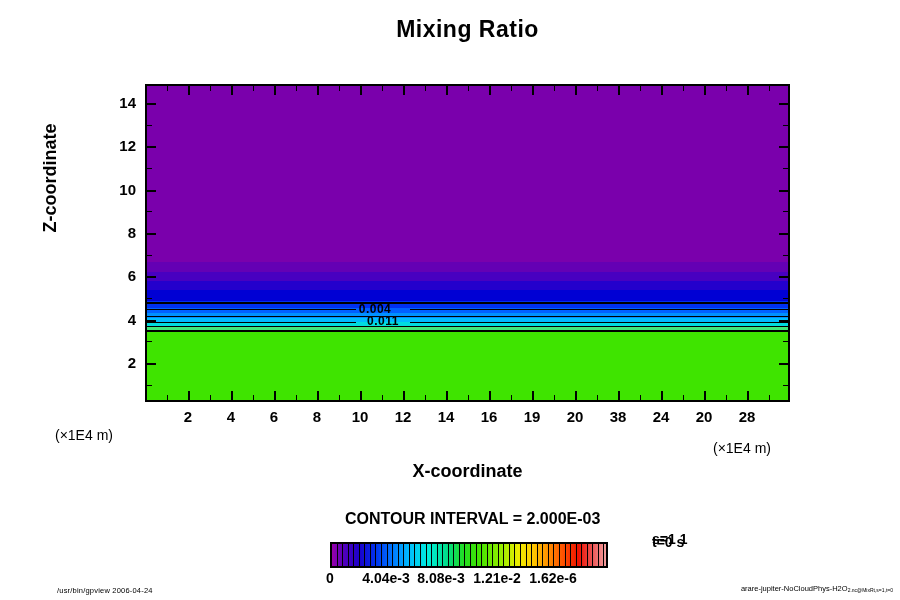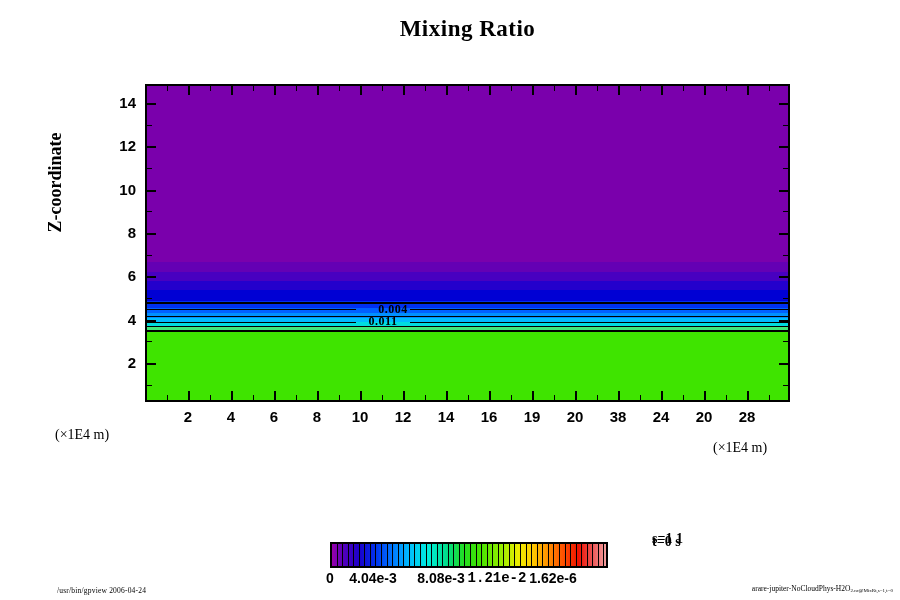--- a/index.html
+++ b/index.html
@@ -1,20 +1,20 @@
 <!DOCTYPE html>
 <html><head>
 <meta charset="utf-8">
 <style>
   html,body{margin:0;padding:0;background:#fff;}
   #canvas{
     position:relative;width:900px;height:600px;background:#ffffff;overflow:hidden;
     font-family:"Liberation Sans", sans-serif;color:#000;
   }
-  .abs{position:absolute;font-family:Liberation Serif, serif;}
+  .abs{position:absolute;}
   #title{top:16px;left:145px;width:645px;text-align:center;font-size:23px;font-weight:bold;letter-spacing:0.5px;}
   #plot{
     left:145px;top:84px;width:645px;height:318px;box-sizing:border-box;border:2px solid #000;
     background:linear-gradient(to bottom,
       #7a00ac 0px,#7a00ac 176px,
       #6400b4 176px,#6400b4 186px,
       #4800c0 186px,#4800c0 195px,
       #2400cc 195px,#2400cc 204px,
       #0000d4 204px,#0000d4 215px,
       #0030f0 215px,#0030f0 222px,
@@ -61,21 +61,21 @@
 
   <div class="abs" id="plot">
     <div class="cline" style="top:216px;height:2px;"></div>
     <div class="cline" style="top:223px;width:209px;"></div>
     <div class="cline" style="top:223px;left:263px;width:378px;"></div>
     <div class="cline" style="top:230px;"></div>
     <div class="cline" style="top:236px;width:209px;"></div>
     <div class="cline" style="top:236px;left:263px;width:378px;"></div>
     <div class="cline" style="top:240px;"></div>
     <div class="cline" style="top:244px;height:2px;"></div>
-    <div class="clabel" style="left:246px;top:223px;">0.004</div>
+    <div class="clabel" style="left:228px;top:223px;">0.004</div>
     <div class="clabel" style="left:236px;top:235px;">0.011</div>
   <div class="tick" style="left: 19.5px; width: 1px; height: 5px; bottom: 0px;"></div>
       <div class="tick" style="left: 19.5px; width: 1px; height: 5px; top: 0px;"></div>
       <div class="tick" style="left: 41px; width: 2px; height: 9px; bottom: 0px;"></div>
       <div class="tick" style="left: 41px; width: 2px; height: 9px; top: 0px;"></div>
       <div class="tick" style="left: 62.5px; width: 1px; height: 5px; bottom: 0px;"></div>
       <div class="tick" style="left: 62.5px; width: 1px; height: 5px; top: 0px;"></div>
       <div class="tick" style="left: 84px; width: 2px; height: 9px; bottom: 0px;"></div>
       <div class="tick" style="left: 84px; width: 2px; height: 9px; top: 0px;"></div>
       <div class="tick" style="left: 105.5px; width: 1px; height: 5px; bottom: 0px;"></div>
@@ -154,28 +154,30 @@
       <div class="tick" style="top: 60.296px; height: 2px; width: 9px; right: 0px;"></div>
       <div class="tick" style="top: 38.629px; height: 1px; width: 5px; left: 0px;"></div>
       <div class="tick" style="top: 38.629px; height: 1px; width: 5px; right: 0px;"></div>
       <div class="tick" style="top: 16.962px; height: 2px; width: 9px; left: 0px;"></div>
       <div class="tick" style="top: 16.962px; height: 2px; width: 9px; right: 0px;"></div>
     </div>
 
   <div class="abs" id="ytitle">
     <span>Z-coordinate</span>
   </div>
+  <div class="abs" id="xtitle">X-coordinate</div>
   <div class="abs unit" style="left:55px;top:427px;">(×1E4 m)</div>
   <div class="abs unit" style="left:713px;top:440px;">(×1E4 m)</div>
 
+  <div class="abs" id="contour-interval">CONTOUR INTERVAL = 2.000E-03</div>
   <div class="abs" id="colorbar"></div>
   <div class="cbar-lab" style="left:330px;">0</div>
-  <div class="cbar-lab" style="left:373px;text-align:center;">4.04e-3</div>
+  <div class="cbar-lab" style="left:386px;text-align:center;">4.04e-3</div>
   <div class="cbar-lab" style="left:441px;">8.08e-3</div>
-  <div class="cbar-lab" style="left:497px;font-family:Liberation Mono, monospace;">1.21e-2</div>
+  <div class="cbar-lab" style="left:497px;">1.21e-2</div>
   <div class="cbar-lab" style="left:553px;">1.62e-6</div>
   <div class="abs stamp" style="left:652px;top:511px;margin-top:20px;">s=1 1</div>
   <div class="abs stamp" style="left:652px;top:534px;">t=0 s</div>
 
   <div class="abs" id="footer-left">/usr/bin/gpview 2006-04-24</div>
   <div class="abs" id="footer-right"><span>arare-jupiter-NoCloudPhys-H2O</span><span class="tail">2.nc@MixRt,s=1,t=0</span></div>
 
 <div class="xlab" style="left: 188px;">2</div>
     <div class="xlab" style="left: 231px;">4</div>
     <div class="xlab" style="left: 274px;">6</div>

